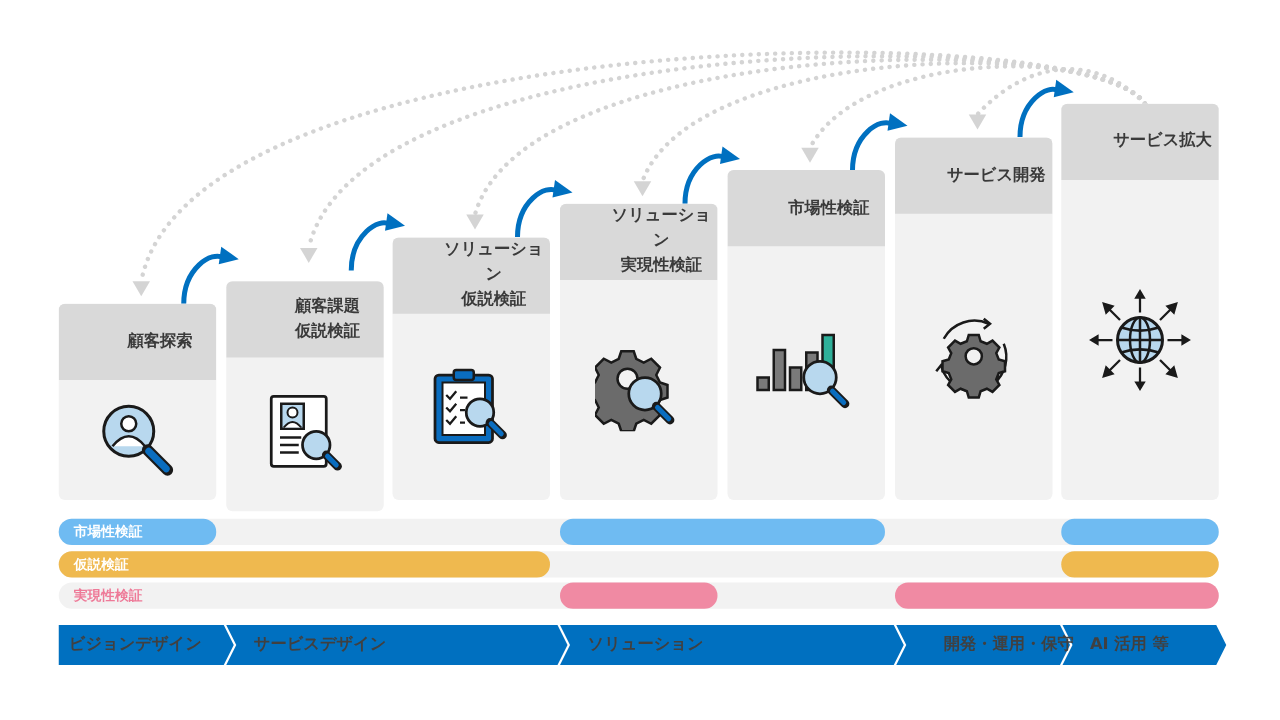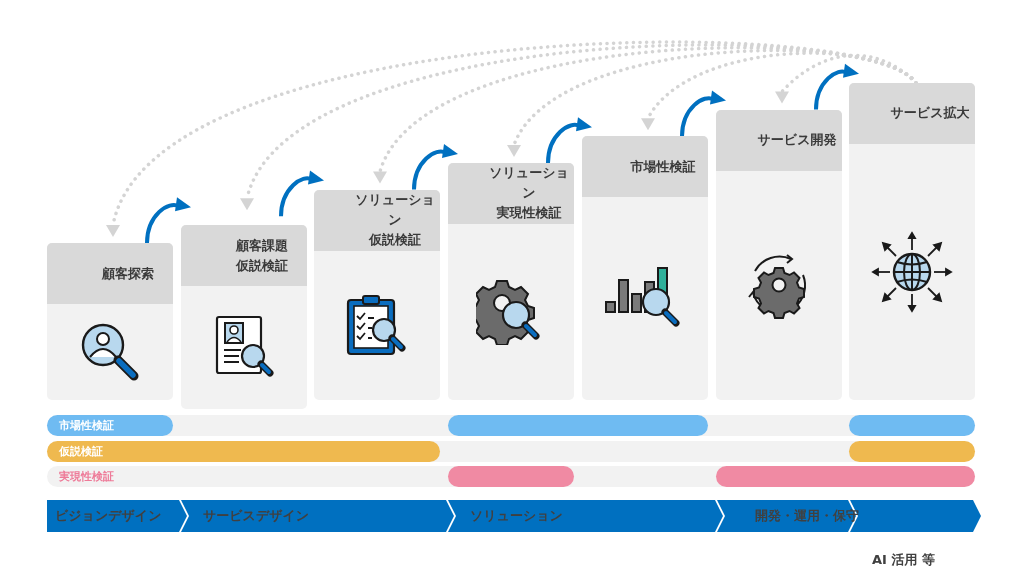--- a/index.html
+++ b/index.html
@@ -194,14 +194,14 @@
     <path d="M181 500 L446 500 L454 516 L446 532 L181 532 L189 516 Z" fill="#0070c0"></path>
     <path d="M448 500 L715 500 L723 516 L715 532 L448 532 L456 516 Z" fill="#0070c0"></path>
     <path d="M717 500 L848 500 L856 516 L848 532 L717 532 L725 516 Z" fill="#0070c0"></path>
     <path d="M850 500 L973 500 L981 516 L973 532 L850 532 L858 516 Z" fill="#0070c0"></path>
   </svg>
 <div id="phase-labels">
   <span class="chev-lbl" style="left: 55px;">ビジョンデザイン</span>
   <span class="chev-lbl" style="left: 203px;">サービスデザイン</span>
   <span class="chev-lbl" style="left: 470px;">ソリューション</span>
   <span class="chev-lbl" style="left: 755px;">開発・運用・保守</span>
-  <span class="chev-lbl" style="left: 872px; margin-top: 44px;">AI 活用 等</span>
+  <span class="chev-lbl" style="left: 872px;">AI 活用 等</span>
 </div>
 
 </body></html>

